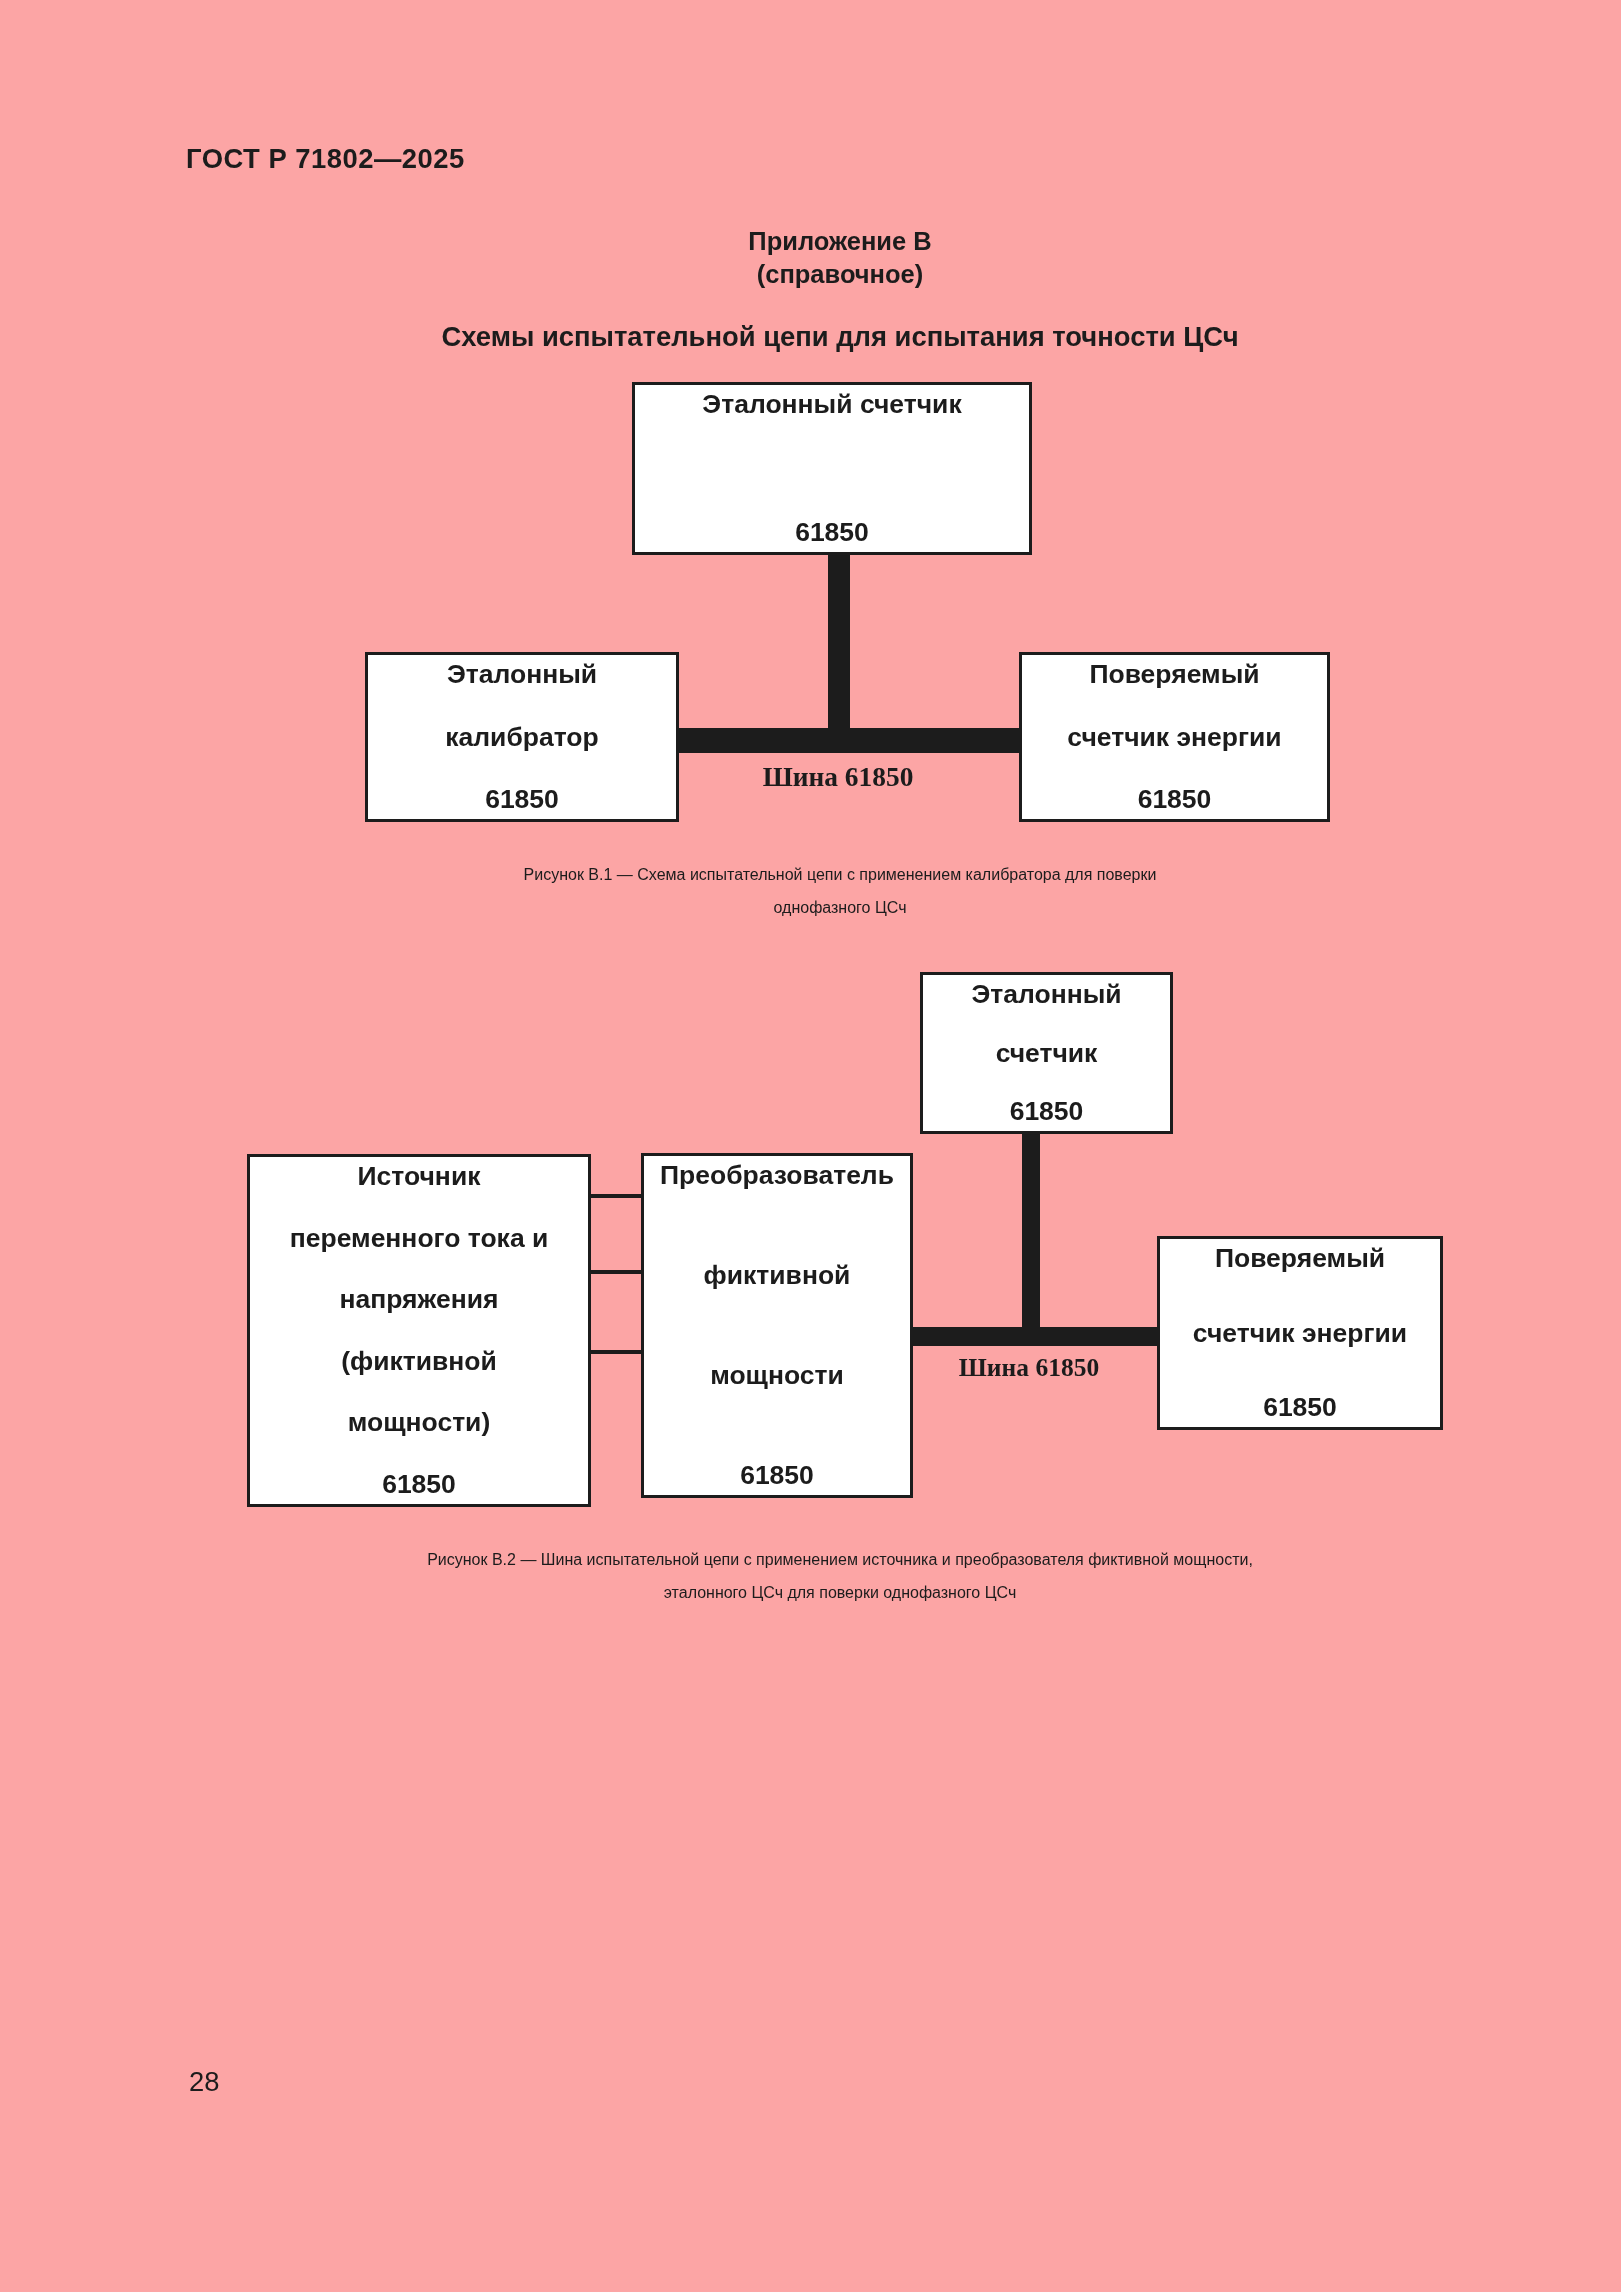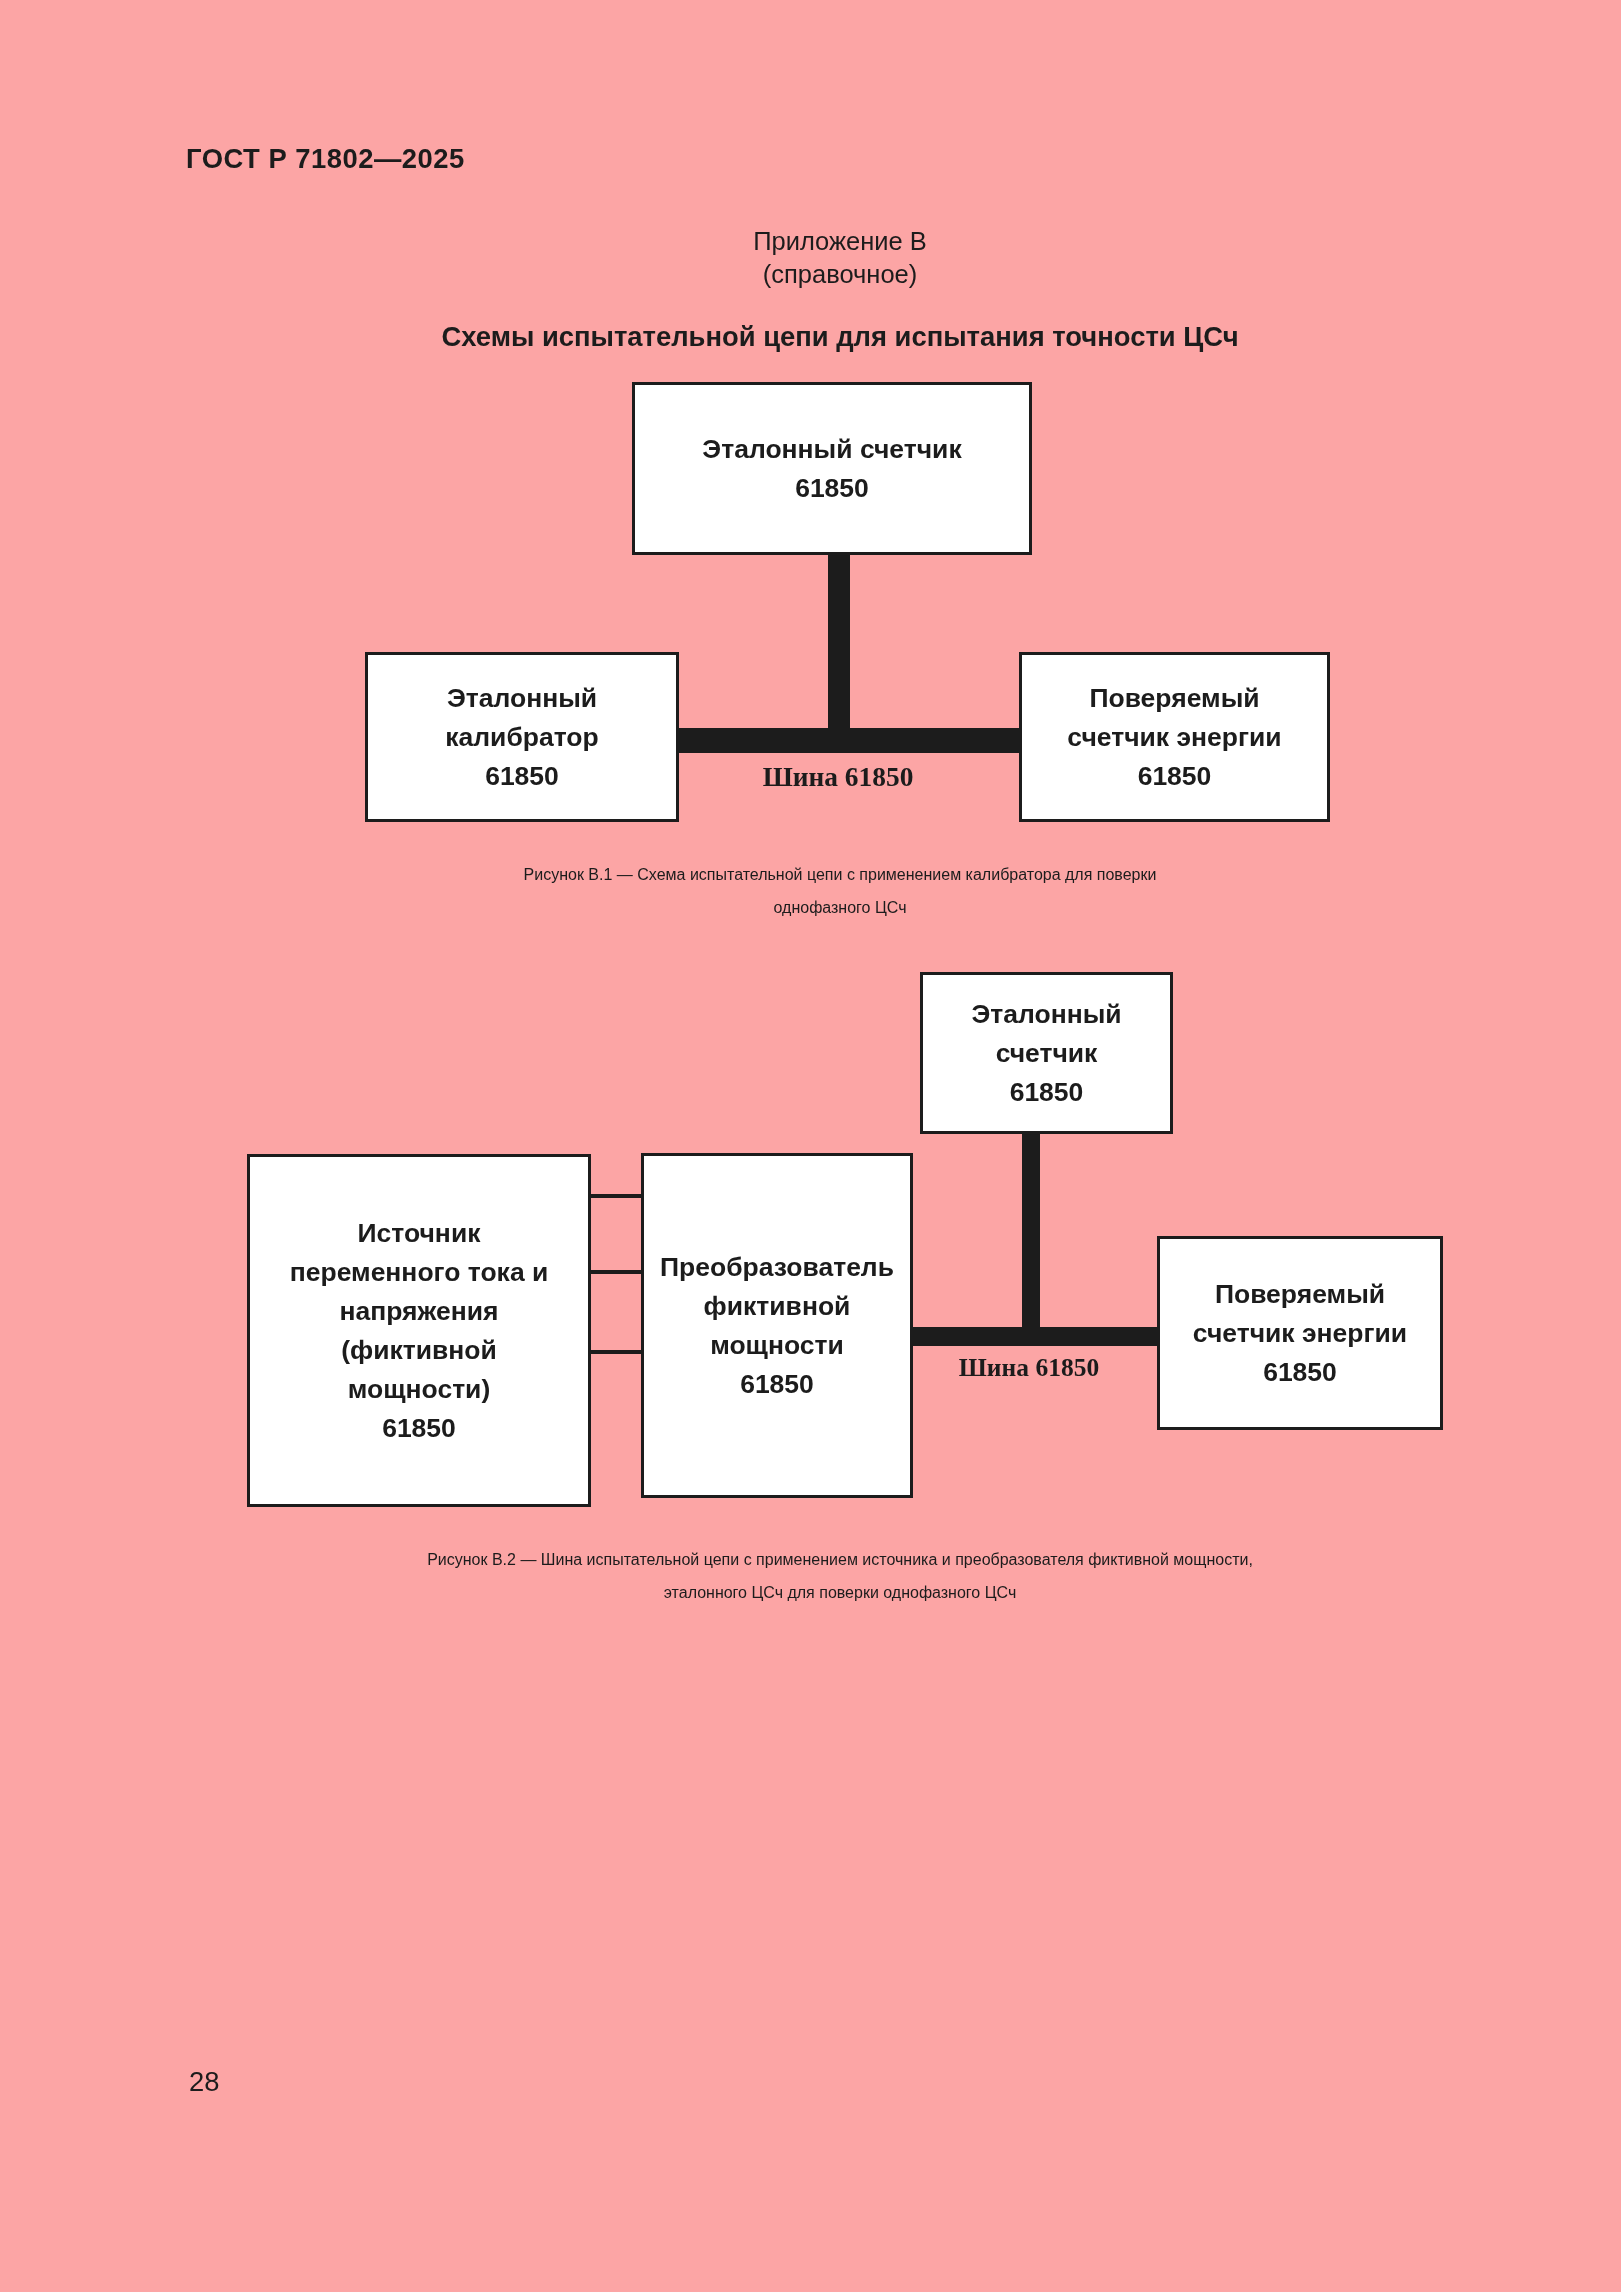--- a/index.html
+++ b/index.html
@@ -14,29 +14,29 @@
   }
   .abs { position:absolute; }
   .doc-header {
     left:186px; top:143px;
     font-size:27.4px; font-weight:bold; letter-spacing:0.5px;
   }
   .center-text {
     left:59px; width:1562px;
     text-align:center;
   }
-  .appendix-block { top:225px; font-size:25.5px; font-weight:normal; line-height:33px; }
+  .appendix-block { top:225px; font-size:25.5px; font-weight:bold; line-height:33px; }
   .section-title { top:321px; font-size:27.4px; font-weight:bold; }
   .box {
     position:absolute;
     box-sizing:border-box;
     border:3.9px solid #1c1c1c;
     background:#ffffff;
     display:flex; flex-direction:column;
-    align-items:center; justify-content:center;
+    align-items:center; justify-content:space-between;
     text-align:center;
     font-weight:bold; font-size:26.5px; line-height:39px;
   }
   .line { position:absolute; background:#1c1c1c; }
   .bus-label {
     position:absolute;
     transform:translateX(-50%);
     font-family:"Liberation Serif", serif;
     font-weight:bold;
     white-space:nowrap;

